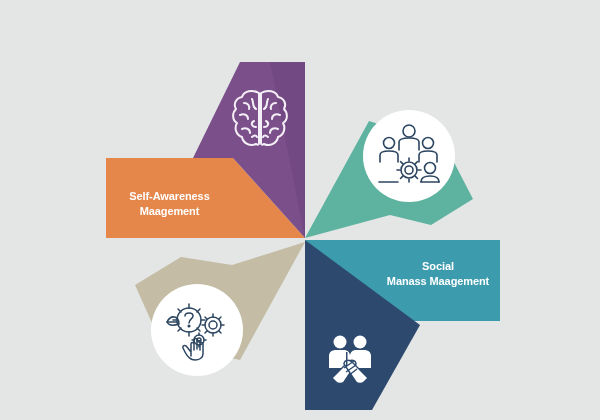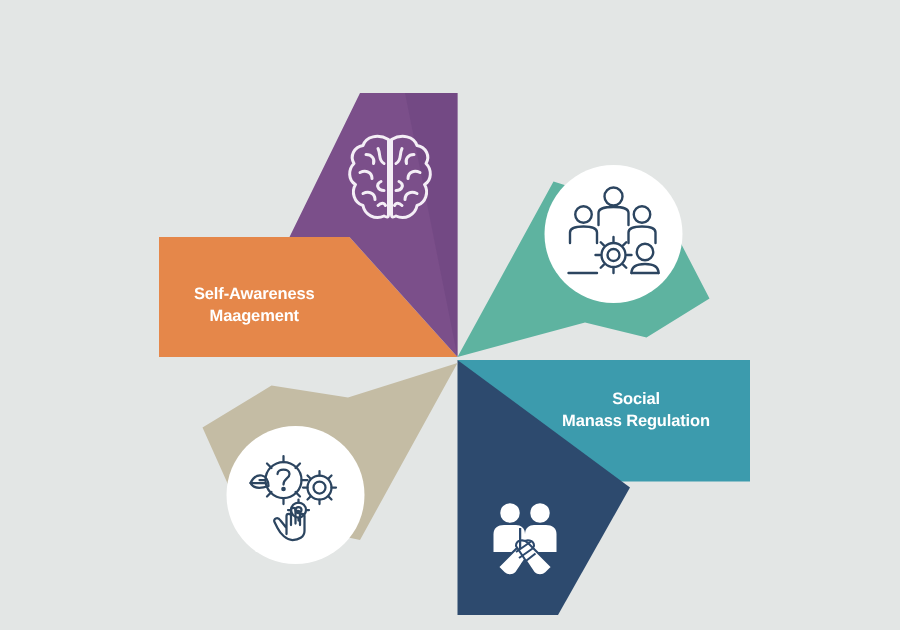--- a/index.html
+++ b/index.html
@@ -32,21 +32,21 @@
       text-align: center;
       letter-spacing: -0.1px;
     }
     .label span { display: block; }
     .label-orange {
       left: 112px;
       top: 164px;
       width: 115px;
     }
     .label-blue {
-      left: 364px;
+      left: 378px;
       top: 234px;
       width: 120px;
     }
     .circle {
       position: absolute;
       border-radius: 50%;
       background: #ffffff;
     }
     .circle svg { position: absolute; left: 0; top: 0; }
     .icon-overlay { position: absolute; }
@@ -156,16 +156,16 @@
     </g>
     <rect x="20" y="18" width="1.5" height="14" fill="#2d4a6e"></rect>
   </svg>
 
   <div class="label label-orange">
     <span>Self-Awareness</span>
     <span>Maagement</span>
   </div>
   <div class="label label-blue">
     <span>Social</span>
-    <span>Manass Regulation</span>
+    <span>Manass Maagement</span>
   </div>
 
 </div>
 
 </body></html>

